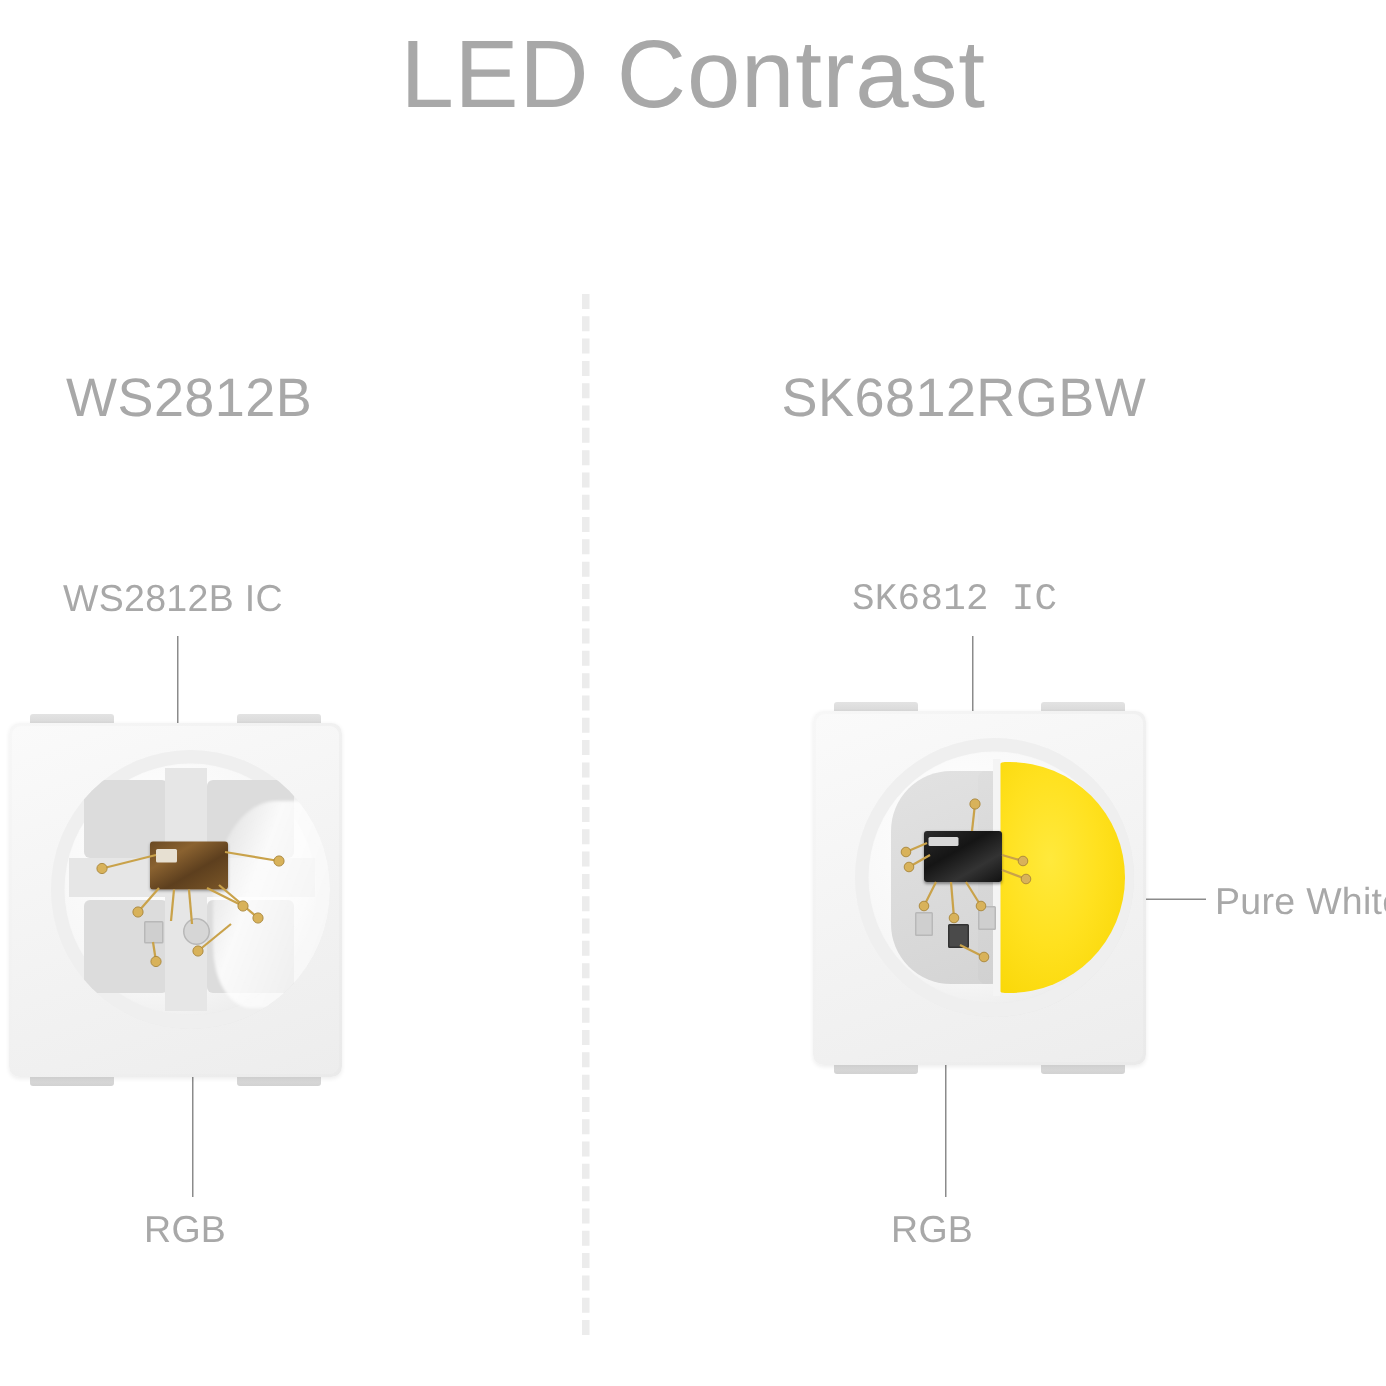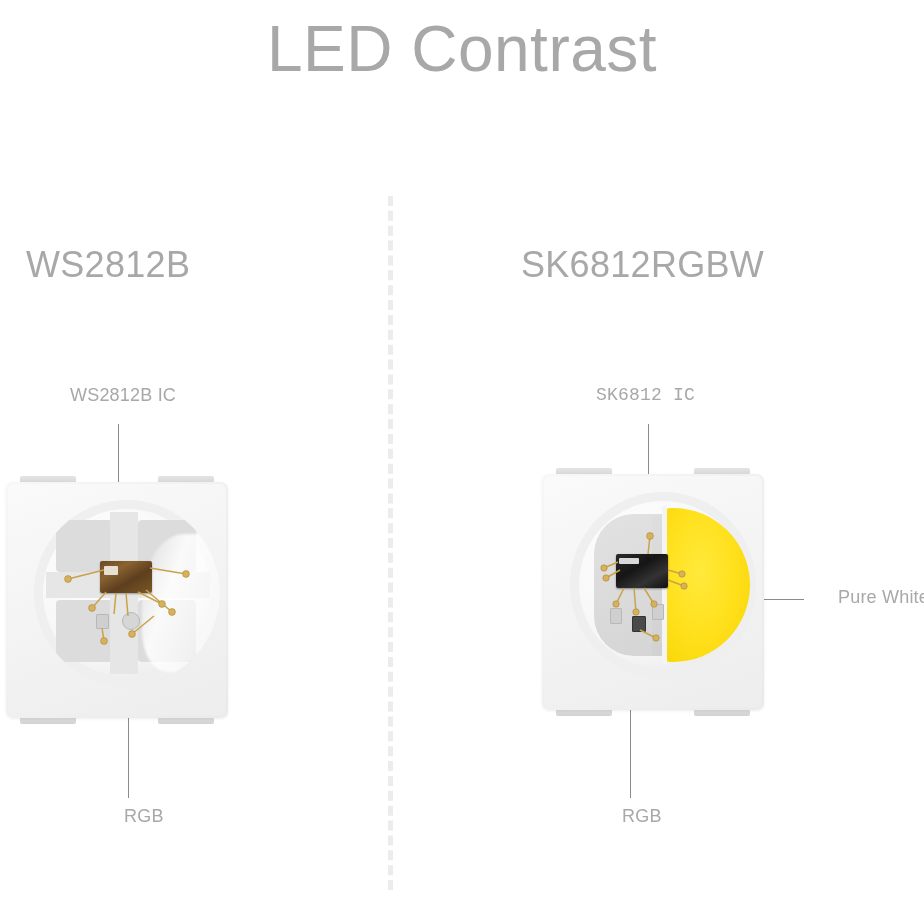--- a/index.html
+++ b/index.html
@@ -43,32 +43,31 @@
 
   
   .col-heading {
     position: absolute;
     font-size: 36px;
     font-weight: 400;
     color: #a8a8a8;
     white-space: nowrap;
     letter-spacing: 0.3px;
   }
-  #heading-left  { left: 26px;  top: 244px; }
+  #heading-left  { left: 44px;  top: 244px; }
   #heading-right { left: 521px; top: 244px; }
 
   
   .callout {
     position: absolute;
-    font-size: 18px;
+    font-size: 25px;
     font-weight: 400;
     color: #a8a8a8;
     white-space: nowrap;
     letter-spacing: 0.2px;
-    margin-left: 28px;
   }
   #label-ic-left    { left: 42px;  top: 385px; }
   #label-ic-right   { left: 568px; top: 385px; font-family: Liberation Mono, monospace; }
   #label-rgb-left   { left: 96px;  top: 806px; }
   #label-rgb-right  { left: 594px; top: 806px; }
   #label-pure-white { left: 810px; top: 587px; }
 
   
   .leader-v {
     position: absolute;

